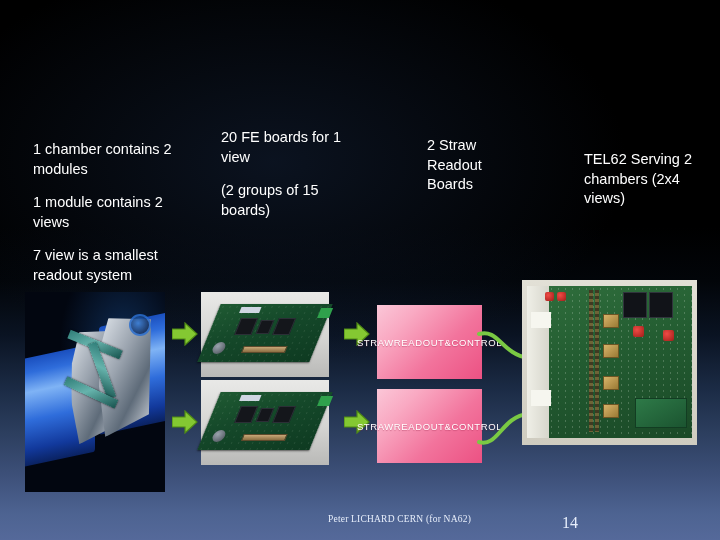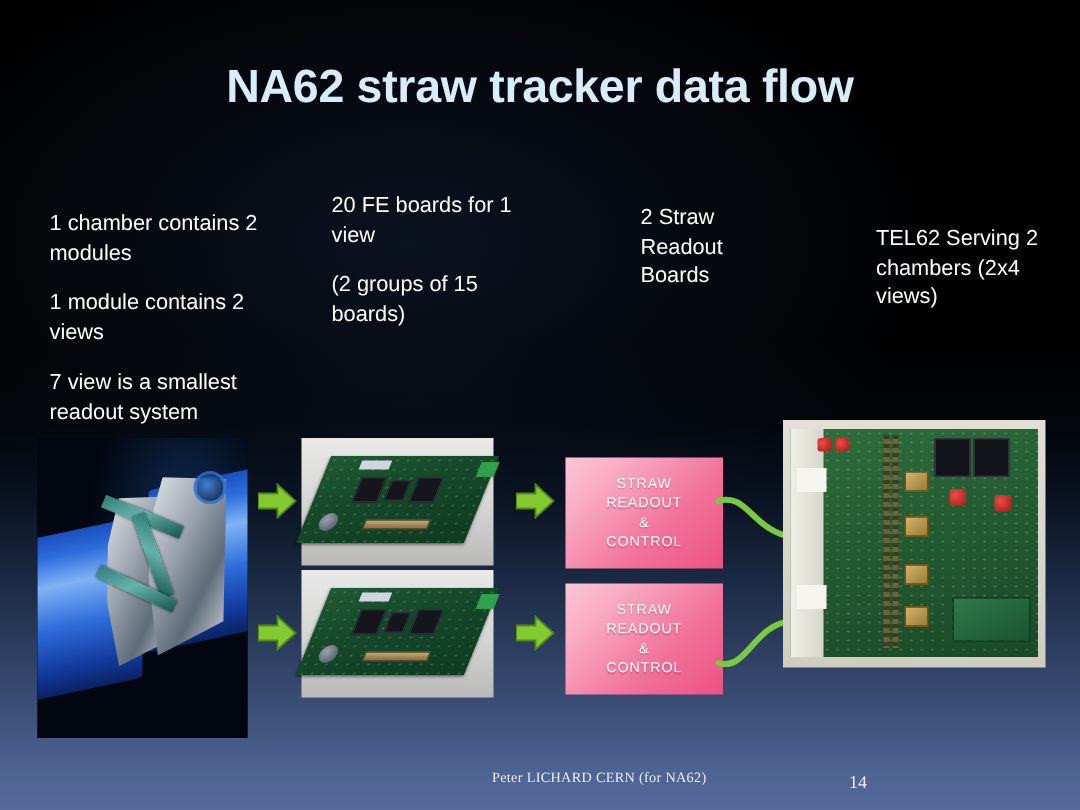--- a/index.html
+++ b/index.html
@@ -178,21 +178,21 @@
     position: absolute;
     width: 105px; height: 74px;
     background: linear-gradient(135deg,
       #fbc7d8 0%, #f9a9c2 25%, #f2739c 62%, #ec5183 100%);
     color: #ffffff;
     font-size: 9.5px;
     line-height: 13px;
     text-align: center;
     letter-spacing: .6px;
     display: flex;
-    flex-direction: column;
+    flex-direction: row;
     justify-content: center;
     align-items: center;
     text-shadow: 0 1px 1px rgba(140,20,60,.35);
   }
   #pinkbox-1 { left: 377px; top: 25px; }
   #pinkbox-2 { left: 377px; top: 109px; }
 
   
   #tel62 {
     position: absolute;
@@ -273,31 +273,30 @@
     color: #e7eefb;
     font-size: 9.5px;
     font-family: Liberation Serif, serif;
   }
   #footer-author {
     position: absolute; left: 328px; top: 14px;
     letter-spacing: .2px;
   }
   #footer-page {
     position: absolute; right: 18px; top: 14px;
-    font-size: 12px;
+    font-size: 16px;
   }
 </style>
 </head>
 <body>
 
 <div id="slide">
 
   <div id="bg-vignette"></div>
 
-  <div id="title">NA62 straw tracker data flow</div>
 
   <div class="txtblock" id="blk-chamber">
     <p>1 chamber contains 2 modules</p>
     <p>1 module contains 2 views</p>
     <p>7 view is a smallest readout system</p>
   </div>
 
   <div class="txtblock" id="blk-fe">
     <p>20 FE boards for 1 view</p>
     <p>(2 groups of 15 boards)</p>

